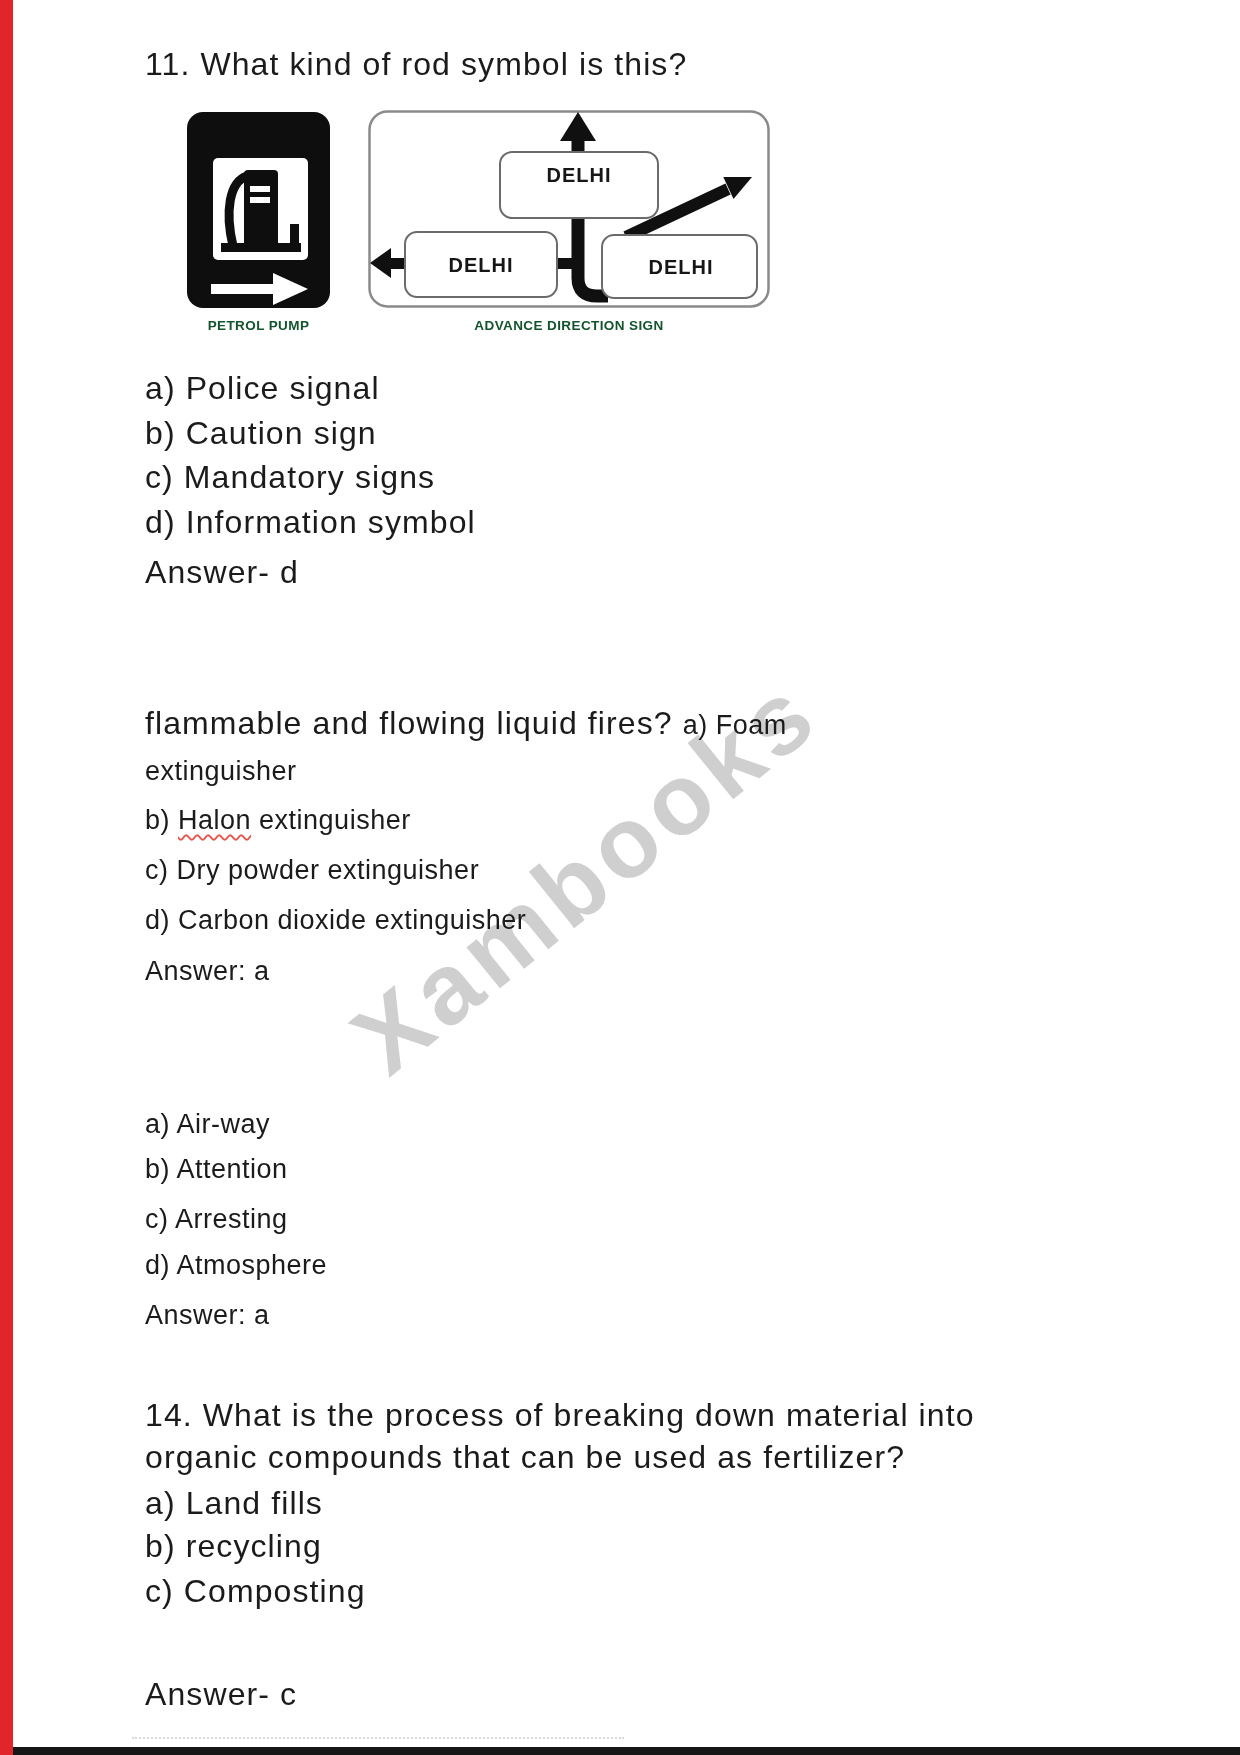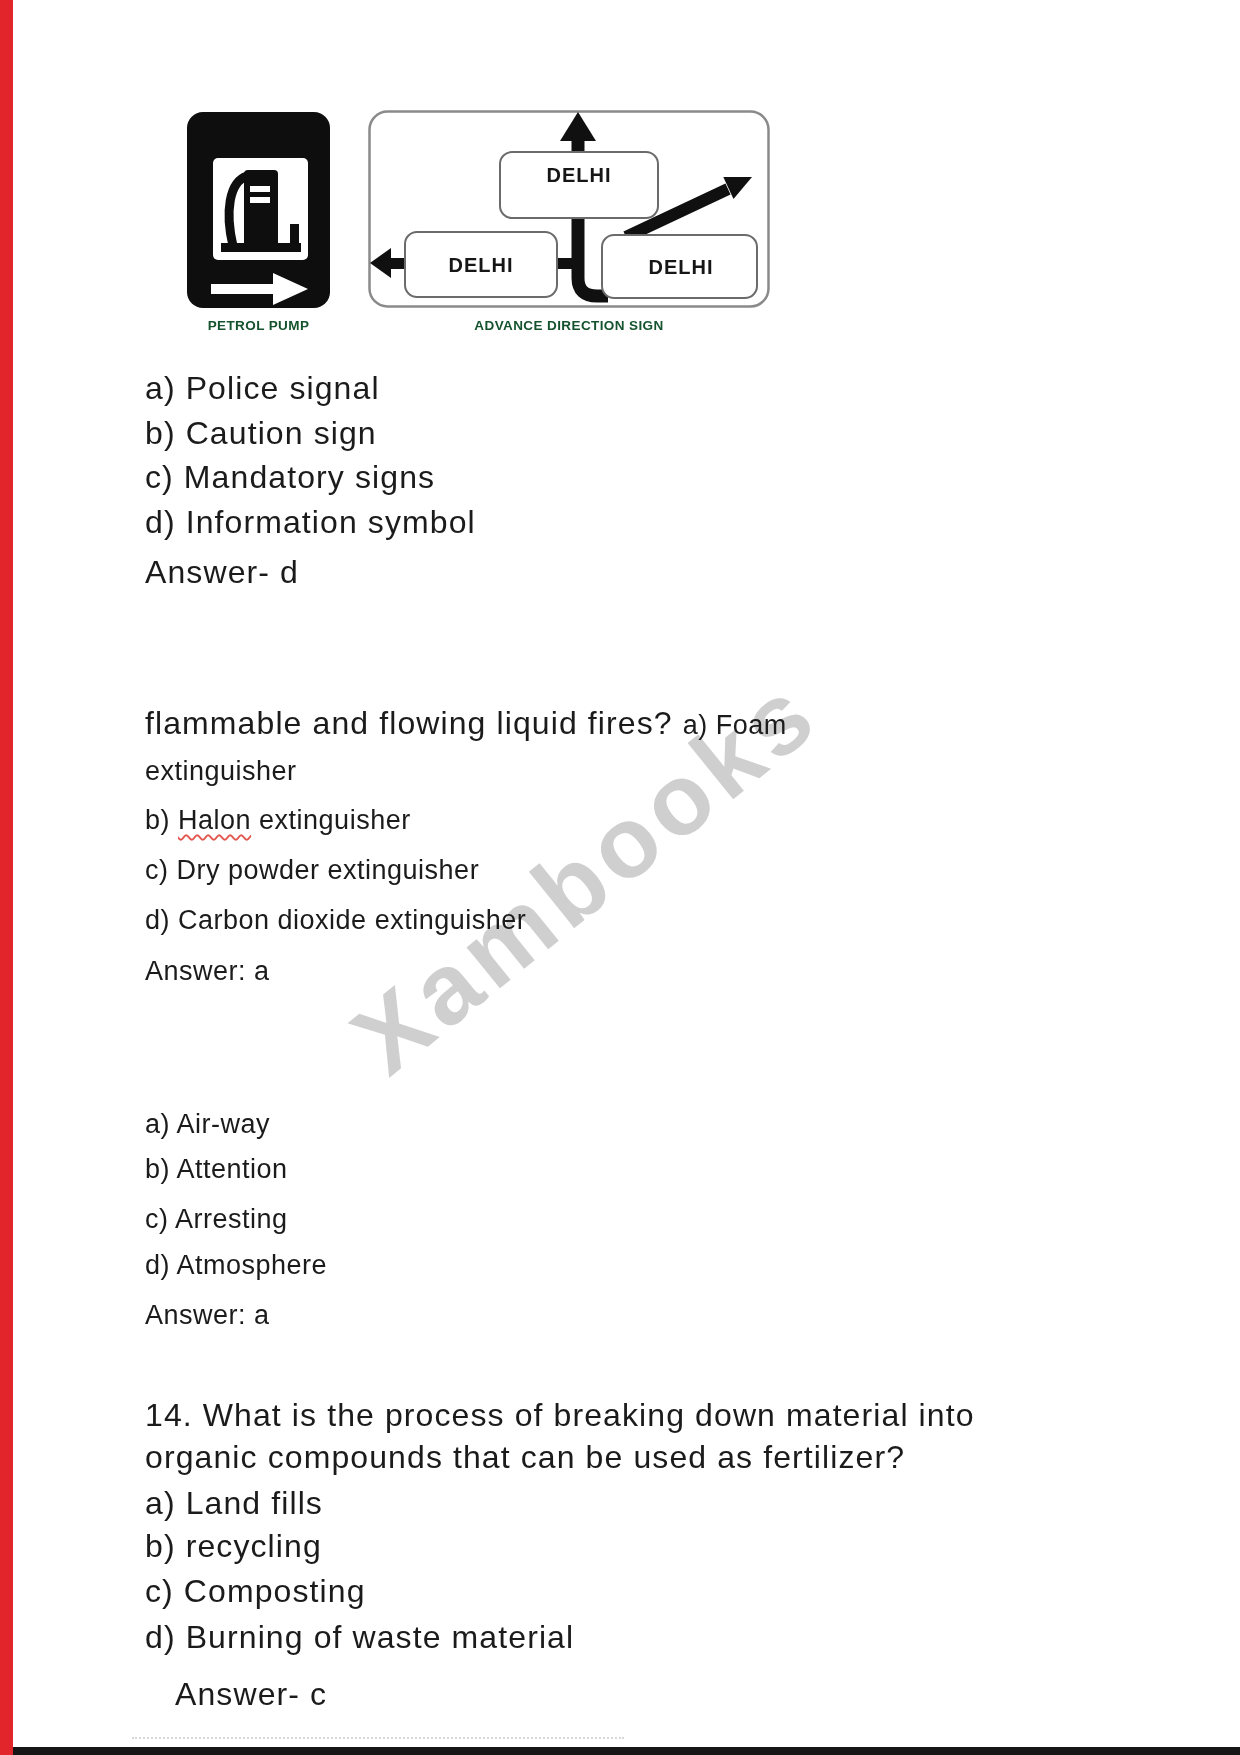--- a/index.html
+++ b/index.html
@@ -41,20 +41,21 @@
 <body>
 
 <div id="page">
 
   <div id="left-strip" style="background:#e1252b;"></div>
   <div id="bottom-bar" style="background:#161616;"></div>
   <div id="artifact-line"></div>
 
   <div id="watermark">Xambooks</div>
 
+  <div class="line f-a" style="top:48px;">11. What kind of rod symbol is this?</div>
 
   <svg style="left:187px;top:112px;" width="143" height="196" viewBox="0 0 143 196">
     <rect x="0" y="0" width="143" height="196" rx="16" fill="#0e0e0e"></rect>
     <rect x="26" y="46" width="95" height="102" rx="5" fill="#ffffff"></rect>
     <path d="M60,64 C42,70 38,100 46,134" stroke="#0e0e0e" stroke-width="9" fill="none"></path>
     <rect x="57" y="58" width="34" height="80" rx="4" fill="#0e0e0e"></rect>
     <rect x="63" y="74" width="20" height="6" fill="#ffffff"></rect>
     <rect x="63" y="85" width="20" height="6" fill="#ffffff"></rect>
     <rect x="34" y="131" width="80" height="9" fill="#0e0e0e"></rect>
     <rect x="103" y="112" width="9" height="26" fill="#0e0e0e"></rect>
@@ -99,16 +100,15 @@
   <div class="line f-c" style="top:1155px;">b) Attention</div>
   <div class="line f-c" style="top:1205px;">c) Arresting</div>
   <div class="line f-c" style="top:1251px;">d) Atmosphere</div>
   <div class="line f-c" style="top:1301px;">Answer: a</div>
 
   <div class="line f-a" style="top:1399px;">14. What is the process of breaking down material into</div>
   <div class="line f-a" style="top:1441px;">organic compounds that can be used as fertilizer?</div>
   <div class="line f-a" style="top:1487px;">a) Land fills</div>
   <div class="line f-a" style="top:1530px;">b) recycling</div>
   <div class="line f-a" style="top:1575px;">c) Composting</div>
-  <div class="line f-a" style="top:1621px;">d) Burning of waste material</div>
-  <div class="line f-a" style="top:1678px;margin-left:30px;">Answer- c</div>
+  <div class="line f-a" style="top:1678px;">Answer- c</div>
 
 </div>
 
 </body></html>

